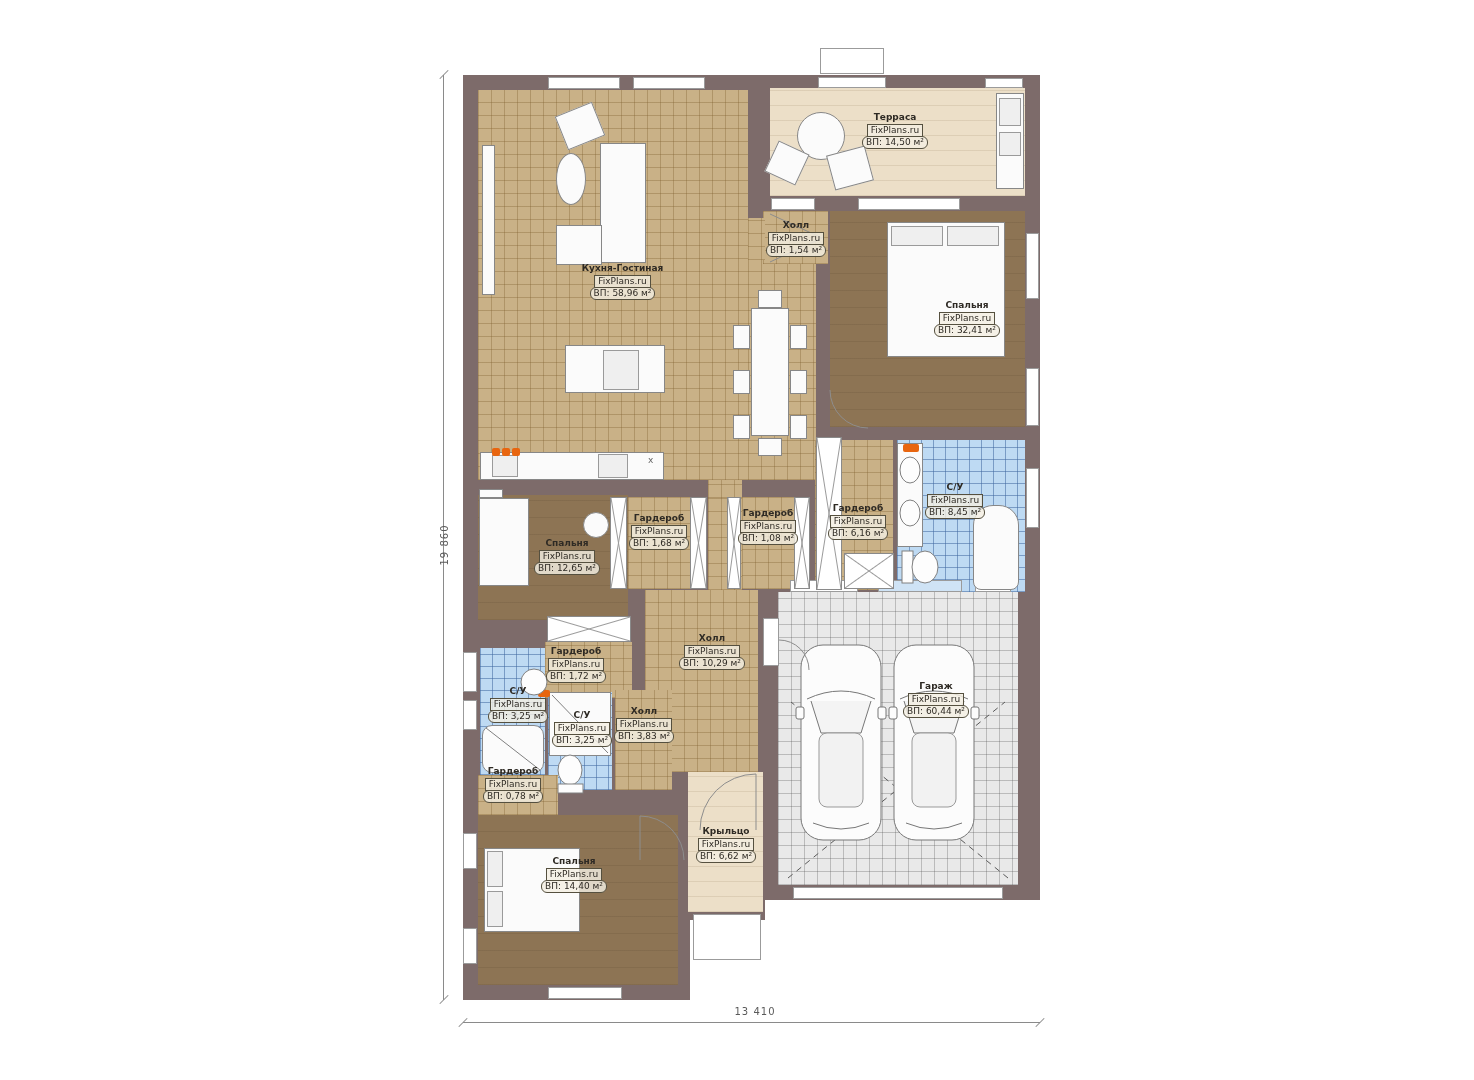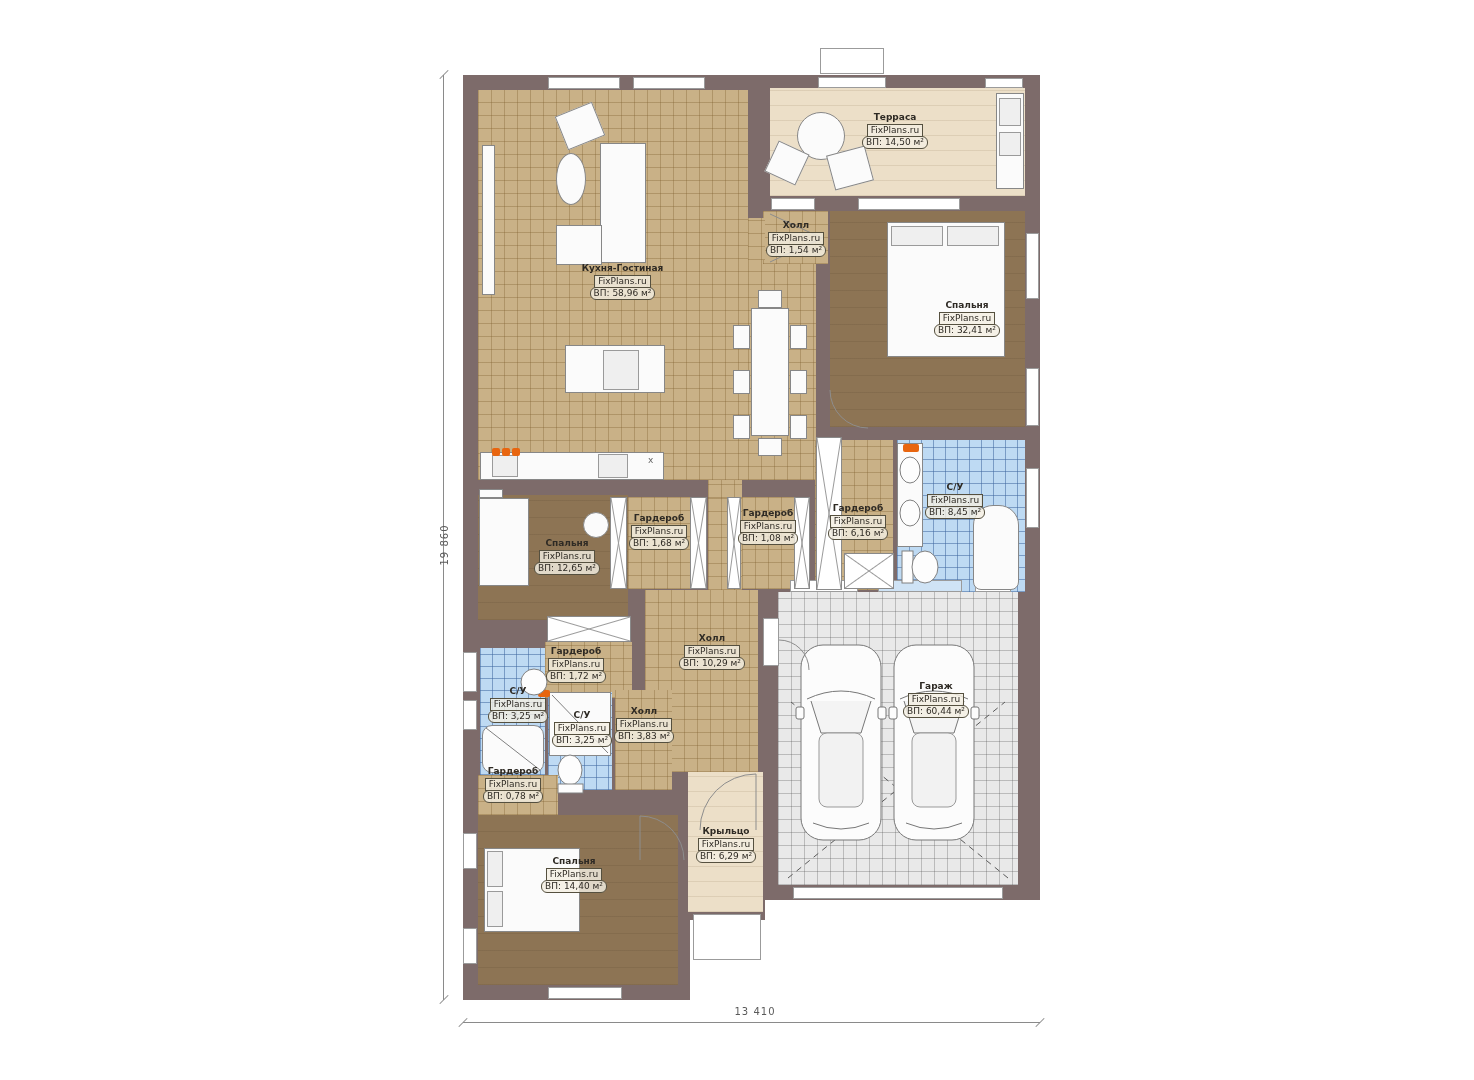--- a/index.html
+++ b/index.html
@@ -281,21 +281,21 @@
     <div class="rl-box">ВП: 0,78 м²</div>
   </div>
   <div class="room-label" style="left:534px;top:856px;width:80px">
     <div class="rl-name">Спальня</div>
     <div class="rl-box">FixPlans.ru</div>
     <div class="rl-box">ВП: 14,40 м²</div>
   </div>
   <div class="room-label" style="left:691px;top:826px;width:70px">
     <div class="rl-name">Крыльцо</div>
     <div class="rl-box">FixPlans.ru</div>
-    <div class="rl-box">ВП: 6,29 м²</div>
+    <div class="rl-box">ВП: 6,62 м²</div>
   </div>
   <div class="room-label" style="left:896px;top:681px;width:80px">
     <div class="rl-name">Гараж</div>
     <div class="rl-box">FixPlans.ru</div>
     <div class="rl-box">ВП: 60,44 м²</div>
   </div>
 
   <div class="dim-line" style="left:443px;top:75px;width:1px;height:925px"></div>
   <div class="tick" style="left:438px;top:74px;transform:rotate(-45deg)"></div>
   <div class="tick" style="left:438px;top:999px;transform:rotate(-45deg)"></div>

